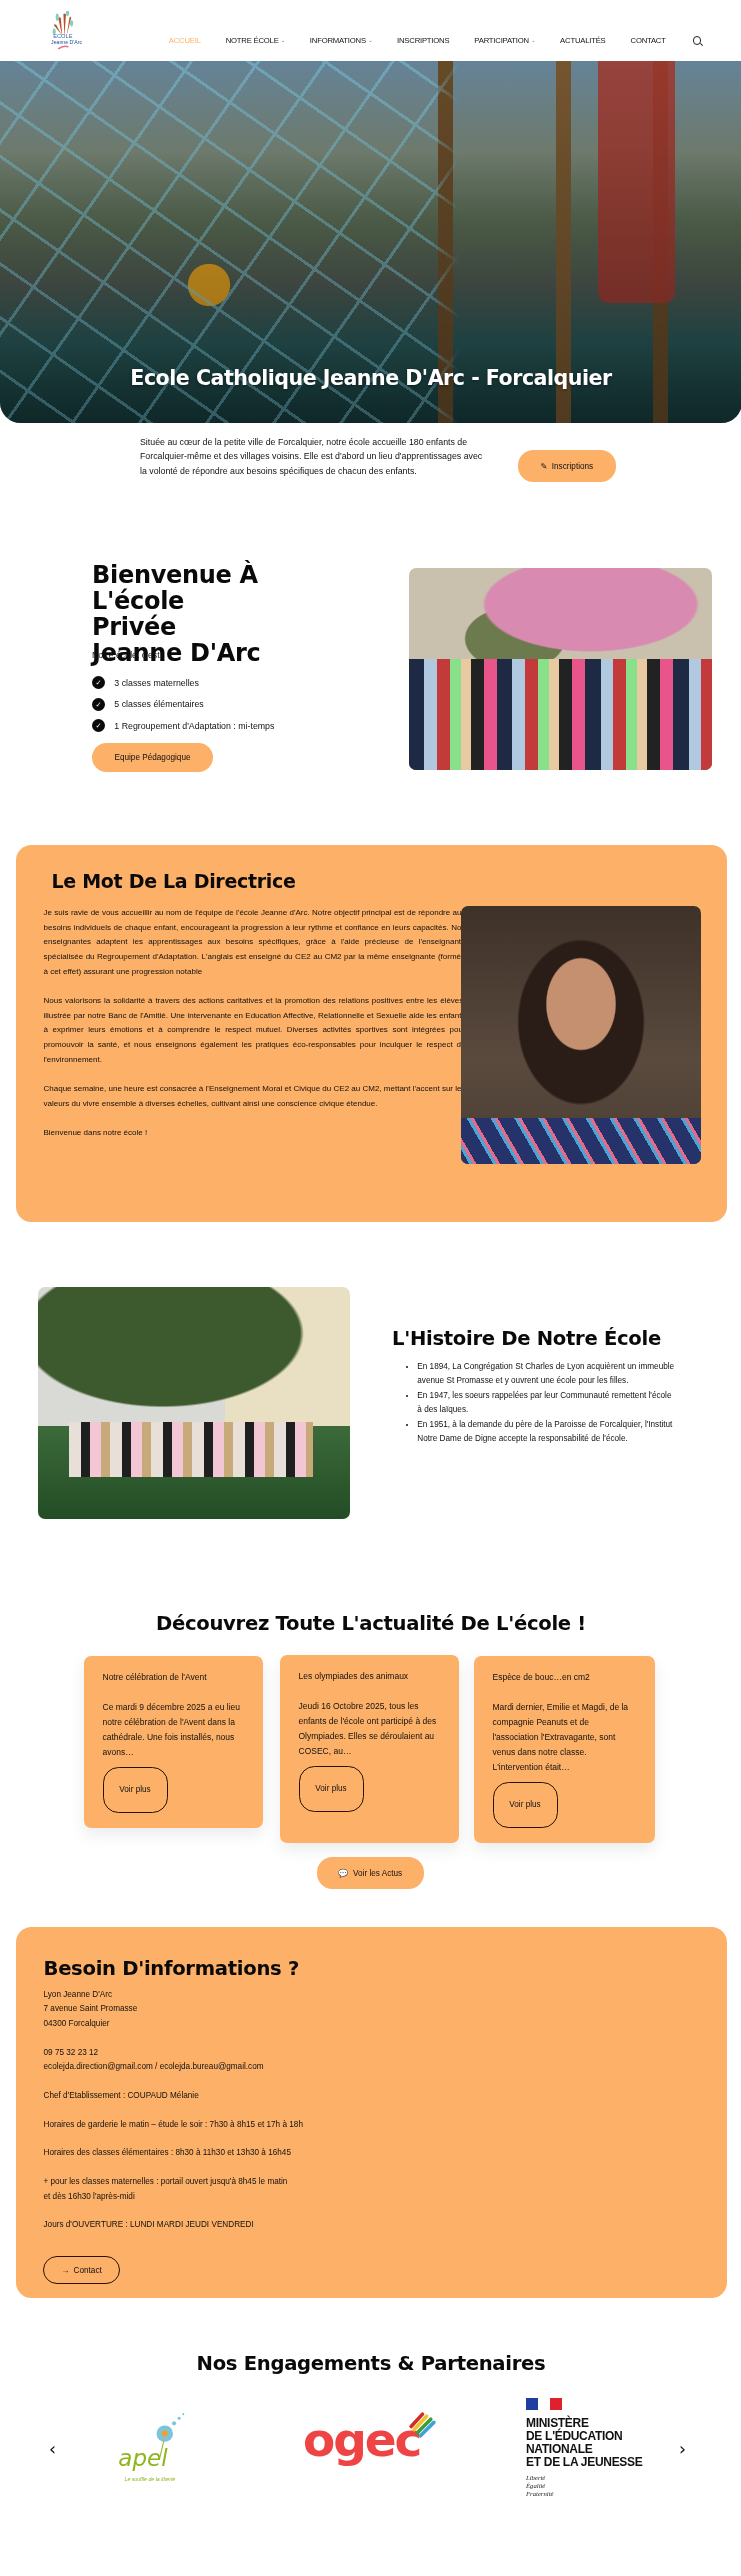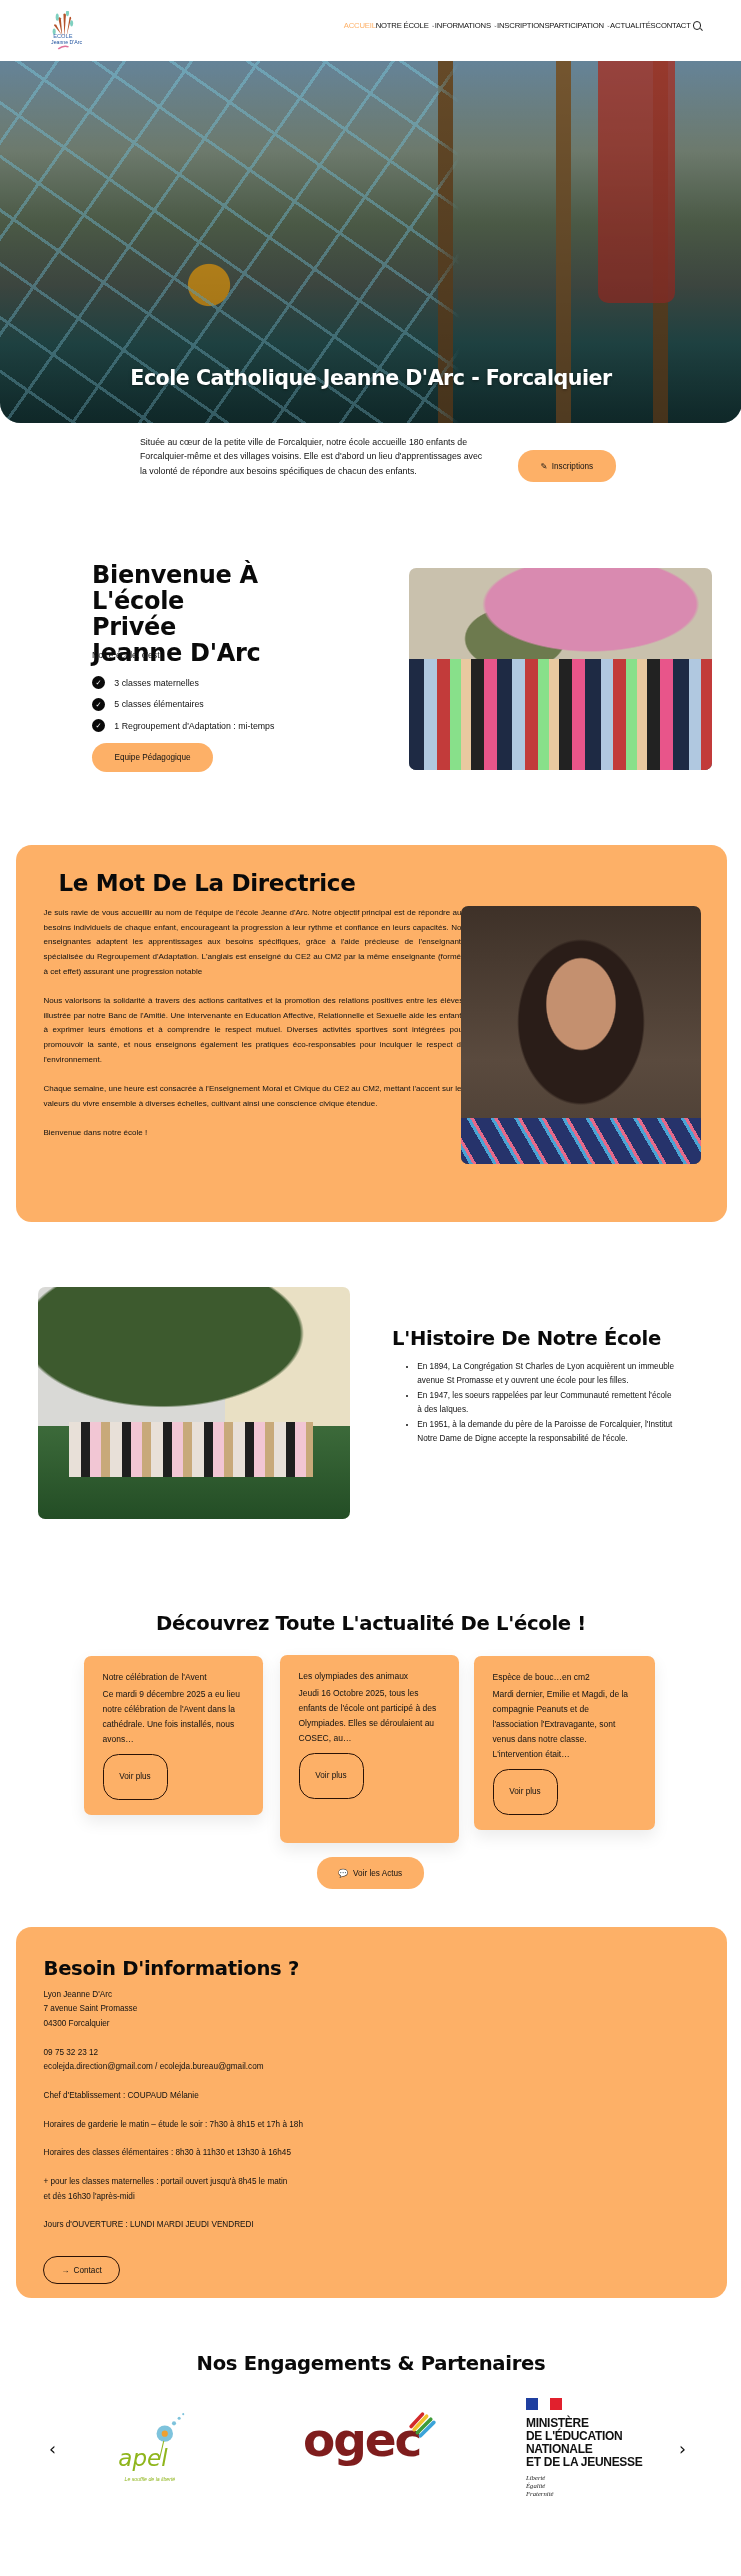--- a/index.html
+++ b/index.html
@@ -5,21 +5,21 @@
 *{box-sizing:border-box;margin:0;padding:0}
 html,body{width:742px;background:#fff;color:#111;font-family:"Liberation Sans","DejaVu Sans",sans-serif}
 body{position:relative;height:2811px;overflow:hidden}
 a{color:inherit;text-decoration:none}
 .orange{background:#fdb067}
 .h-title{font-family:"DejaVu Sans","Liberation Sans",sans-serif;font-weight:700;color:#0a0a0a;letter-spacing:-0.3px}
 
 
 .header{position:absolute;left:0;top:0;width:742px;height:61px;background:#fff;display:flex;align-items:center}
 .logo{position:absolute;left:47px;top:11.3px;width:41px;height:39px}
-.nav{position:absolute;right:41px;top:21px;display:flex;align-items:center;gap:0;font-size:7.7px;font-weight:400;color:#111;letter-spacing:-0.2px}
+.nav{position:absolute;right:41px;top:36px;display:flex;align-items:center;gap:25px;font-size:7.7px;font-weight:400;color:#111;letter-spacing:-0.2px}
 .nav .item{display:flex;align-items:center;gap:2.6px;cursor:pointer}
 .nav .item.active{color:#fdb067}
 .nav .chev{font-size:4.6px;color:#444}
 .nav .search{width:8.2px;height:8.2px;border:1px solid #222;border-radius:50%;position:relative;margin-left:2.1px}
 .nav .search:after{content:"";position:absolute;width:1px;height:3.1px;background:#222;right:-1.5px;bottom:-2.6px;transform:rotate(-45deg)}
 
 
 .hero{position:absolute;left:0;top:61px;width:742px;height:362px;border-radius:0 0 20.6px 20.6px;overflow:hidden;
  background:
   radial-gradient(circle at 209px 224px,#e0a020 0 20.6px,transparent 21.6px),
@@ -49,21 +49,21 @@
 .welcome-photo{position:absolute;left:409px;top:568px;width:303px;height:202px;border-radius:7.2px;overflow:hidden;
  background:
   radial-gradient(ellipse 175px 77px at 60% 18%,#d98ab0 0 60%,transparent 62%),
   radial-gradient(ellipse 82px 52px at 35% 35%,#6d7a4e 0 60%,transparent 62%),
   linear-gradient(180deg,#c9c1ad 0 45%,#7b7462 45% 58%,#3b4456 58% 100%)}
 .welcome-photo .kids{position:absolute;left:0;right:0;bottom:0;height:55%;
  background:repeating-linear-gradient(90deg,#1e2a44 0 15.5px,#b0c8e0 15.5px 28px,#c23b3a 28px 41px,#88e08a 41px 52px,#e9c9a0 52px 62px,#222 62px 75px,#e8558a 75px 88px)}
 
 
 .director{position:absolute;left:15.5px;top:845px;width:711px;height:377px;border-radius:15.5px}
-.director h2{position:absolute;left:43px;top:25px;font-size:23px}
+.director h2{position:absolute;left:36px;top:25px;font-size:19px}
 .director .txt{position:absolute;left:28px;top:61px;width:422px;font-size:8px;line-height:14.7px;text-align:justify;color:#111}
 .director .txt p{margin-bottom:14.4px}
 .director .photo{position:absolute;left:445px;top:61px;width:240px;height:258px;border-radius:7.2px;overflow:hidden;
  background:radial-gradient(ellipse 62px 82px at 50% 38%,#c4906f 0 55%,transparent 57%),
  radial-gradient(ellipse 103px 134px at 50% 45%,#2a1d18 0 60%,transparent 62%),
  linear-gradient(180deg,#3e3128,#5a4a3e 60%,#4a3d33)}
 .director .photo .top{position:absolute;left:0;right:0;bottom:0;height:46px;
  background:repeating-linear-gradient(60deg,#26336b 0 7.2px,#4aa4d4 7.2px 10.3px,#e66a8a 10.3px 13.4px,#26336b 13.4px 20.6px)}
 
 
@@ -74,21 +74,21 @@
 .hist-photo .ground{position:absolute;left:0;right:0;bottom:0;height:40%;background:linear-gradient(180deg,#3c6a3a,#234d25)}
 .hist-photo .tables{position:absolute;left:10%;right:12%;bottom:18%;height:24%;
  background:repeating-linear-gradient(90deg,#e8e0d8 0 12.4px,#1f1f1f 12.4px 20.6px,#f2c6d4 20.6px 32px,#c8a97a 32px 41px)}
 .hist-title{position:absolute;left:392px;top:1327px;font-size:19.6px}
 .hist-list{position:absolute;left:408px;top:1360px;width:268px;font-size:8.2px;line-height:14.4px;padding-left:9.3px}
 .hist-list li{margin-bottom:0}
 
 
 .actus-title{position:absolute;left:0;right:0;top:1612px;text-align:center;font-size:19.6px}
 .card{position:absolute;top:1656px;width:179px;border-radius:7.2px;box-shadow:0 6.2px 15.5px rgba(0,0,0,.08);padding:13.4px 18.5px 15.5px 18.5px;font-size:8.5px;color:#111}
-.card .ct{line-height:16px;margin-bottom:2px}
+.card .ct{line-height:16px;margin-bottom:15px}
 .card .cb{line-height:15px;margin-bottom:6.2px}
 .btn-outline{display:inline-flex;align-items:center;justify-content:center;gap:4.1px;border:1px solid #2a1206;border-radius:15.5px;height:46px;font-size:8.2px;cursor:pointer;color:#111}
 .card .btn-outline{width:65px}
 .actus-btn{position:absolute;left:317px;top:1857px;width:107px;height:32px}
 
 
 .infos{position:absolute;left:15.5px;top:1927px;width:711px;height:371px;border-radius:15.5px}
 .infos h2{position:absolute;left:28px;top:30px;font-size:19.6px}
 .infos .lines{position:absolute;left:28px;top:61px;width:412px;font-size:8.2px;line-height:14.4px;color:#111}
 .infos .gap{height:14.4px}
@@ -268,21 +268,21 @@
       <circle cx="110" cy="48" r="6" fill="#f0a030"></circle>
     <circle cx="128" cy="28" r="4" fill="#7ec3dc"></circle>
       <circle cx="138" cy="18" r="3" fill="#7ec3dc"></circle>
       <circle cx="146" cy="10" r="2" fill="#7ec3dc"></circle>
     <path d="M108 62 Q104 80 100 96" stroke="#8fb51c" stroke-width="2" fill="none"></path>
   </svg>
   <div style="position:absolute;left:10.3px;top:36px;font-size:23px;color:#8fb51c;font-style:italic;font-family:'DejaVu Sans',sans-serif">apel</div>
   <div style="position:absolute;left:16.5px;top:67px;font-size:5.2px;color:#8fb51c;font-style:italic">Le souffle de la liberté</div>
 </div>
 <div class="logo-ogec">
-  <div style="position:absolute;left:4.1px;top:3.1px;font-size:47px;color:#7f1d1d;font-family:'DejaVu Sans',sans-serif;font-weight:700;letter-spacing:-2.1px;line-height:52px">ogec</div>
+  <div style="position:absolute;left:4.1px;top:3.1px;font-size:47px;color:#ef4444;font-family:'DejaVu Sans',sans-serif;font-weight:700;letter-spacing:-2.1px;line-height:52px">ogec</div>
   <svg style="position:absolute;left:108px;top:0" width="31" height="31" viewBox="0 0 60 60">
     <path d="M8 30 L30 6" stroke="#d22a2a" stroke-width="7" stroke-linecap="round"></path>
     <path d="M14 36 L38 10" stroke="#f1c22b" stroke-width="7" stroke-linecap="round"></path>
     <path d="M20 42 L46 16" stroke="#3e9c3a" stroke-width="7" stroke-linecap="round"></path>
     <path d="M26 48 L52 22" stroke="#3aa3d8" stroke-width="7" stroke-linecap="round"></path>
   </svg>
 </div>
 <div class="logo-mini">
   <div class="flag">
       <span style="background:#1f3fa0"></span>

